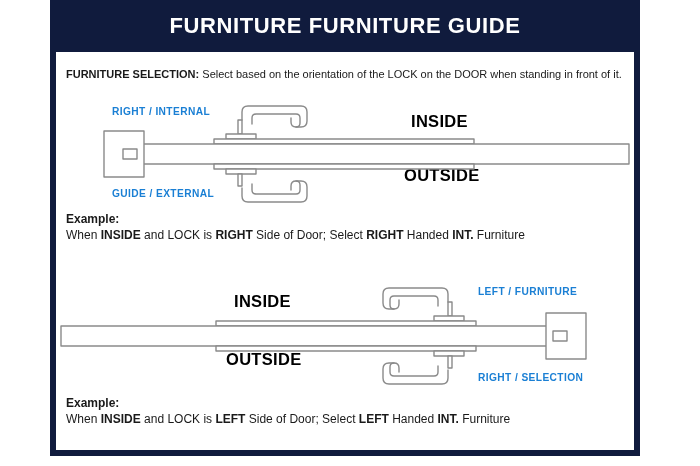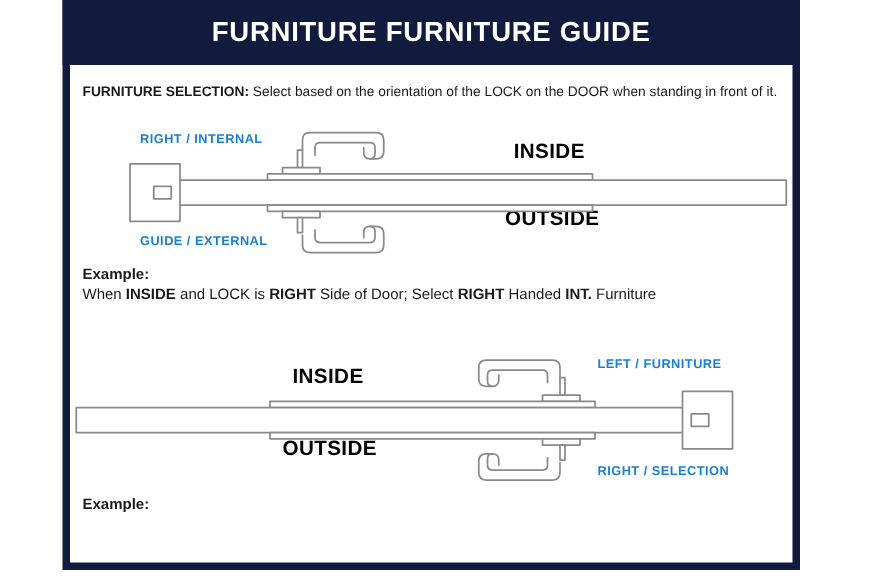--- a/index.html
+++ b/index.html
@@ -160,16 +160,17 @@
           <rect x="182" y="76" width="4" height="12"></rect>
 
           <path d="M186 90 L186 98 Q186 104 192 104 L245 104 Q251 104 251 98 L251 89 Q251 83 245 83 L240 83 Q235 83 235 88 L235 92"></path>
           <path d="M196 86 L196 92 Q196 96 200 96 L240 96 Q244 96 244 92 L244 87 Q244 83 240 83" fill="none"></path>
         </g>
       </svg>
     </div>
 
     <div class="example" id="example-2">
       <div class="ex-title">Example:</div>
+      <div><span>When </span><b>INSIDE</b><span> and LOCK is </span><b>LEFT</b><span> Side of Door;  Select </span><b>LEFT</b><span> Handed </span><b>INT.</b><span> Furniture</span></div>
     </div>
 
   </div>
 </div>
 
 </body></html>

